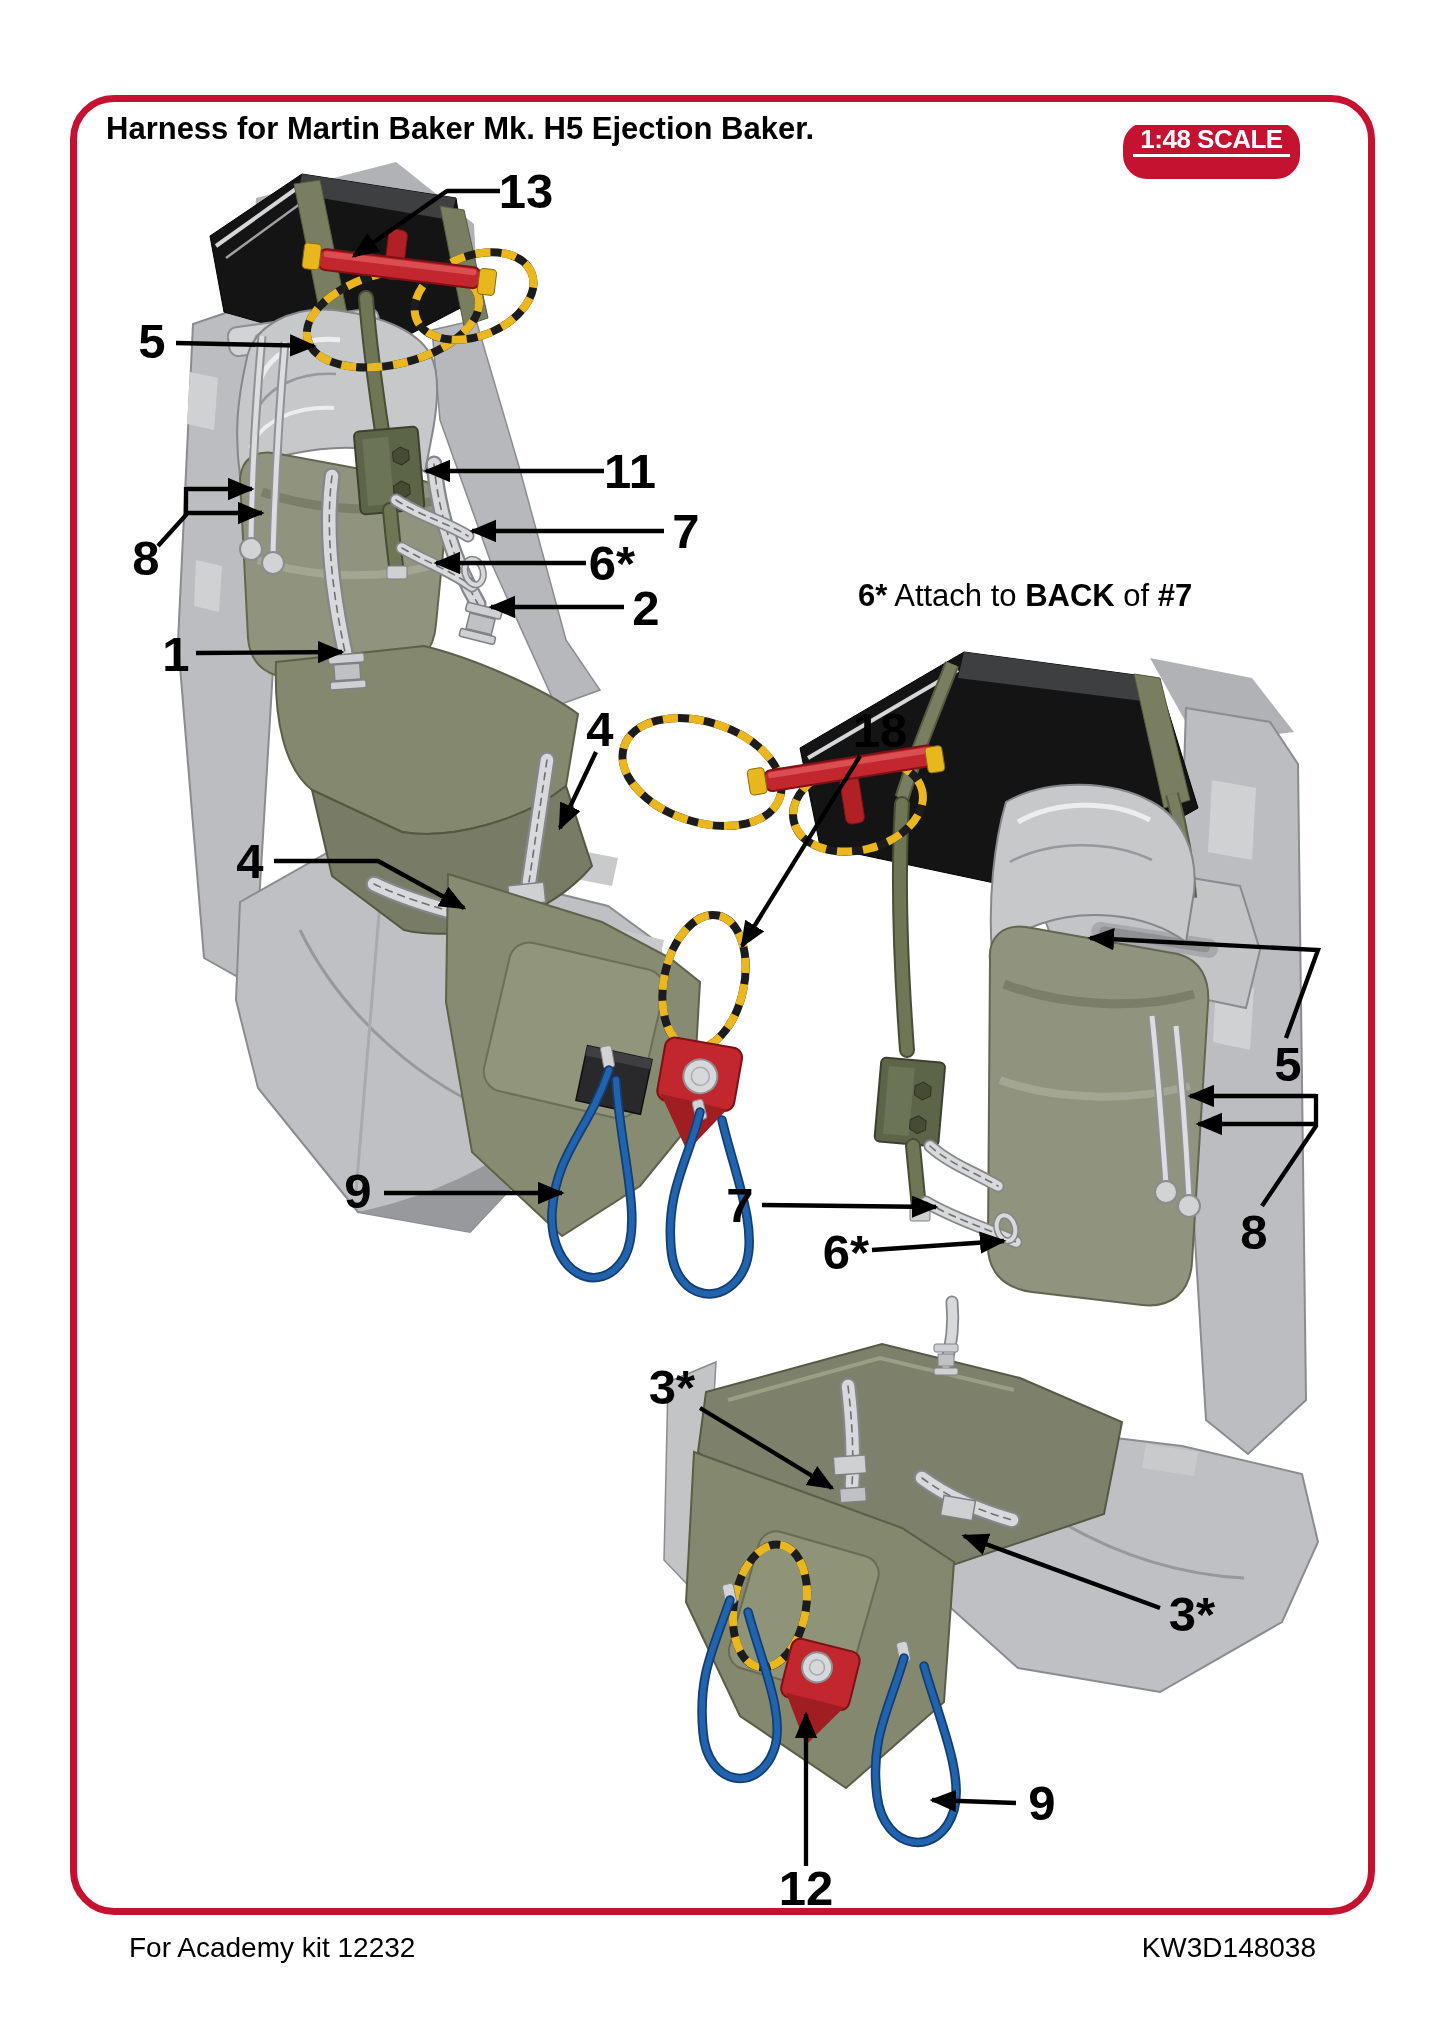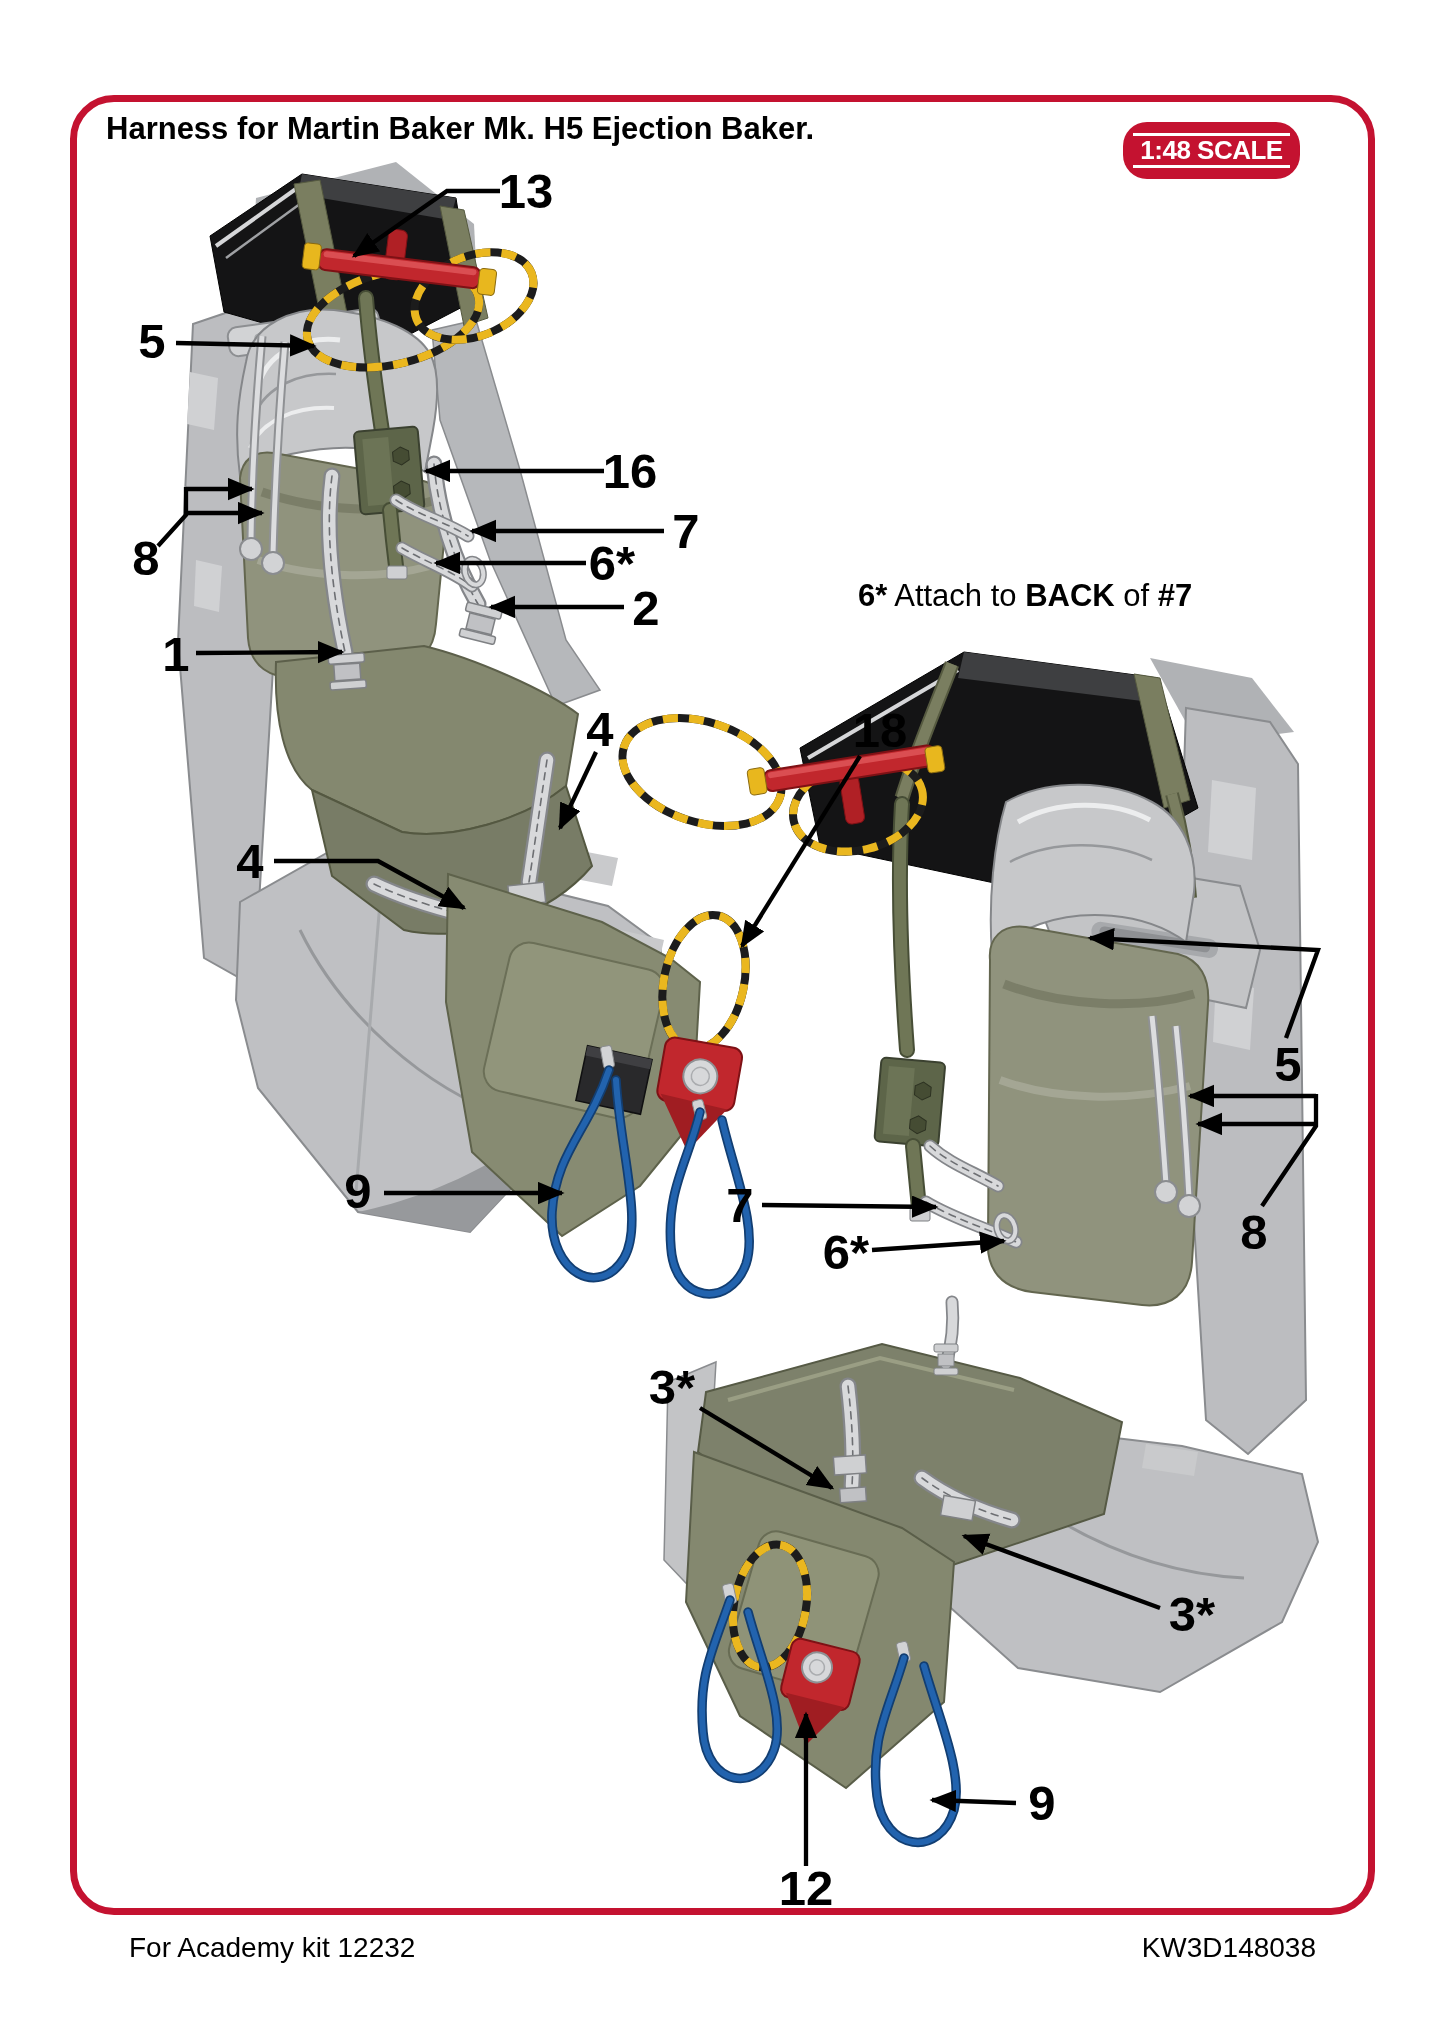--- a/index.html
+++ b/index.html
@@ -3,21 +3,21 @@
 <meta charset="utf-8">
 <style>
   html,body{margin:0;padding:0;background:#ffffff;}
   #stage{position:relative;width:1445px;height:2044px;background:#ffffff;overflow:hidden;
          font-family:"Liberation Sans",sans-serif;color:#000;}
   #frame{position:absolute;left:70px;top:95px;width:1305px;height:1820px;
          border:7px solid #c41230;border-radius:44px;box-sizing:border-box;}
   #artwork{position:absolute;left:0;top:0;}
   .title{position:absolute;left:106px;top:111px;font-size:31px;font-weight:bold;white-space:nowrap;}
   .badge{position:absolute;left:1123px;top:122px;width:177px;height:57px;background:#c41230;
-         border-radius:24px;display:flex;align-items:center;justify-content:center;}
+         border-radius:24px;display:flex;align-items:flex-start;justify-content:center;}
   .badge-inner{color:#fff;font-weight:bold;font-size:26px;letter-spacing:-0.5px;line-height:1.05;
          border-top:3px solid #fff;border-bottom:3px solid #fff;padding:1px 7px;white-space:nowrap;}
   .co{position:absolute;transform:translate(-50%,-50%);font-size:49px;font-weight:bold;
       white-space:nowrap;line-height:1;}
   .note{position:absolute;font-size:31px;white-space:nowrap;}
   .note b{font-weight:bold;}
   .cutnote{position:absolute;left:140px;top:1295px;font-size:38px;font-style:italic;white-space:nowrap;}
   .footer{position:absolute;top:1932px;font-size:28px;white-space:nowrap;margin-left:26px;}
   
   .strapO{fill:none;stroke:#84868a;stroke-width:17;stroke-linecap:round;}
@@ -390,21 +390,21 @@
   </svg>
 
   <div class="title">Harness for Martin Baker Mk. H5 Ejection Baker.</div>
 
   <div class="badge">
     <span class="badge-inner">1:48 SCALE</span>
   </div>
 
   <div class="co" style="left:526px;top:191px">13</div>
   <div class="co" style="left:152px;top:341px">5</div>
-  <div class="co" style="left:630px;top:471px">16</div>
+  <div class="co" style="left:630px;top:471px">11</div>
   <div class="co" style="left:146px;top:558px">8</div>
   <div class="co" style="left:176px;top:654px">1</div>
   <div class="co" style="left:686px;top:531px">7</div>
   <div class="co" style="left:612px;top:563px">6*</div>
   <div class="co" style="left:646px;top:608px">2</div>
   <div class="co" style="left:600px;top:729px">4</div>
   <div class="co" style="left:250px;top:861px">4</div>
   <div class="co" style="left:880px;top:730px">18</div>
   <div class="co" style="left:358px;top:1191px">9</div>
   <div class="co" style="left:1288px;top:1064px">5</div>

